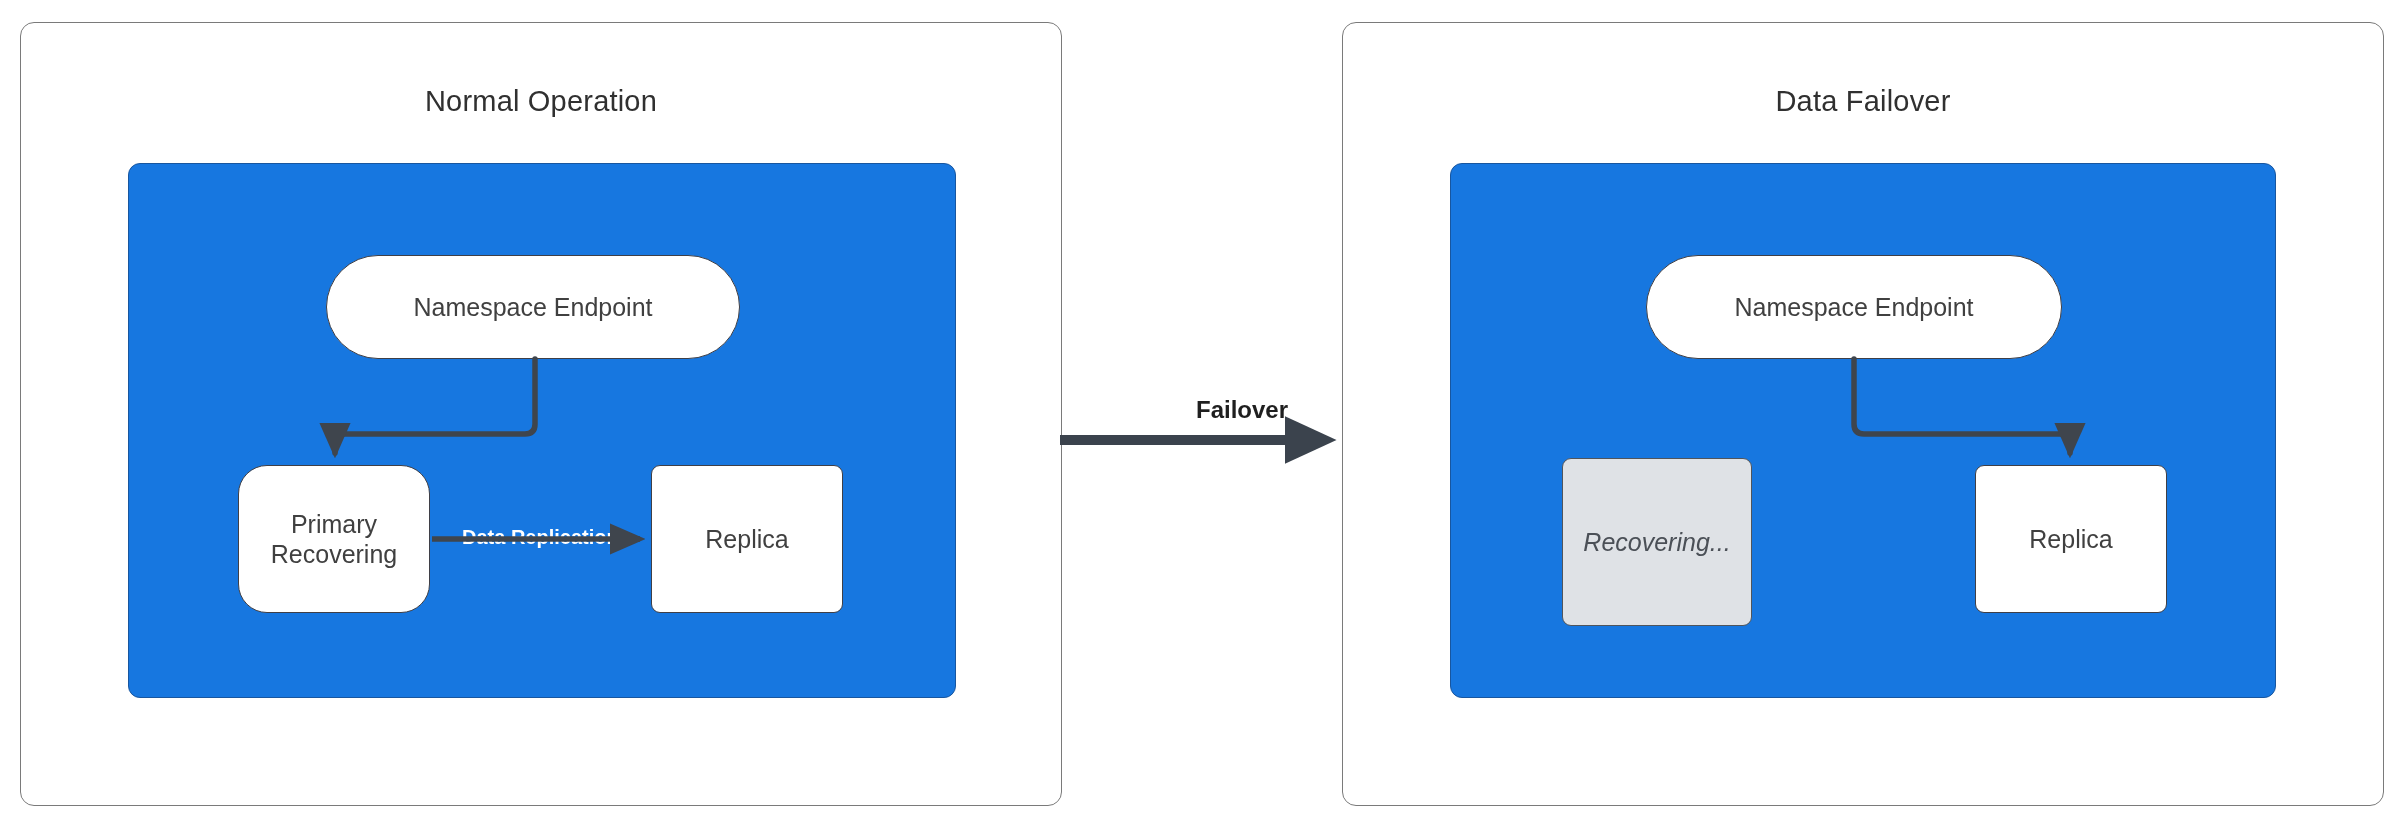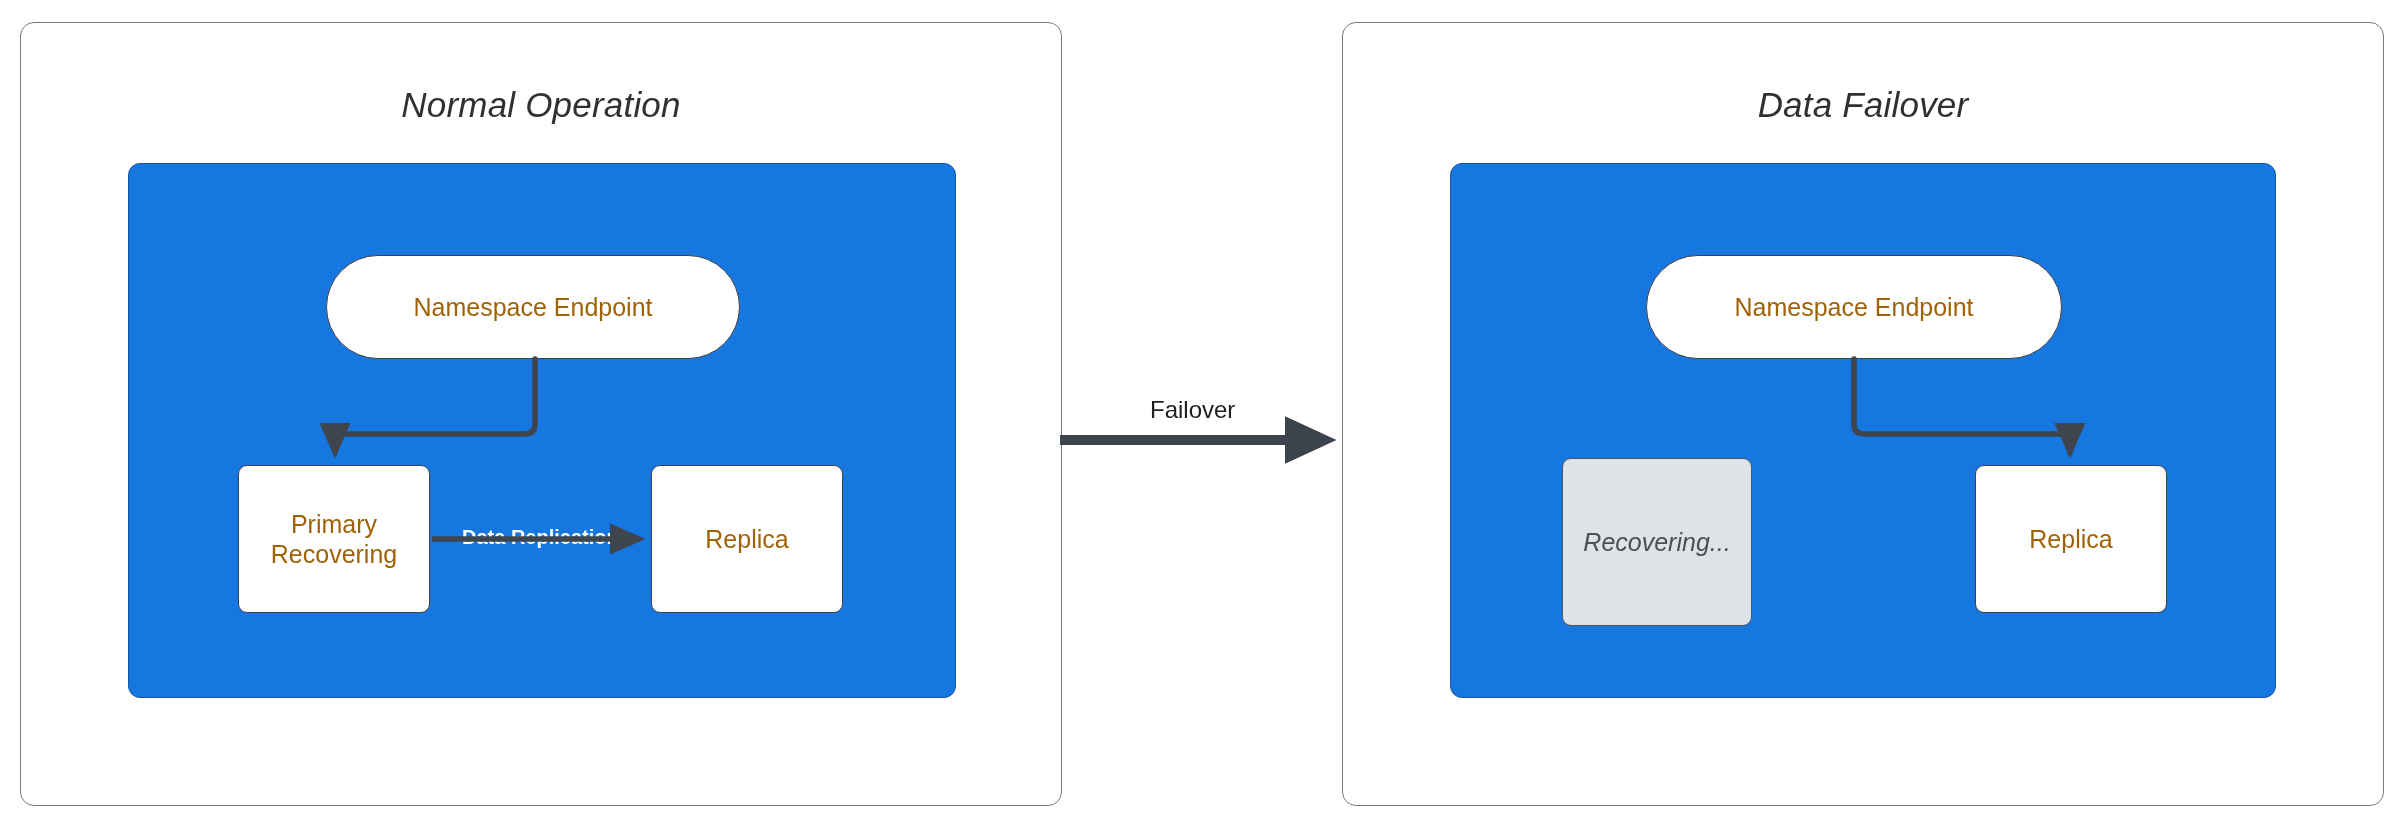--- a/index.html
+++ b/index.html
@@ -31,22 +31,21 @@
   }
   #panel-left  { left: 20px;   top: 22px; width: 1042px; height: 784px; }
   #panel-right { left: 1342px; top: 22px; width: 1042px; height: 784px; }
 
   .panel-title {
     position: absolute;
     top: 62px;
     left: 0;
     width: 100%;
     text-align: center;
-    font-style: italic;
-    font-size: 35px;
+    font-size: 29px;
     color: #303030;
     letter-spacing: 0.2px;
   }
 
   
   .cluster {
     position: absolute;
     background: #1777e0;
     border: 1.5px solid #18569f;
     border-radius: 12px;
@@ -56,38 +55,38 @@
   #cluster-right { left: 1450px; top: 163px; width: 826px; height: 535px; }
 
   
   .node {
     position: absolute;
     box-sizing: border-box;
     display: flex;
     align-items: center;
     justify-content: center;
     text-align: center;
-    color: #a16207;
+    color: #404040;
     font-size: 25px;
     line-height: 1.22;
     background: #ffffff;
     border: 1.8px solid #3f3f46;
   }
   .node.stadium { border-radius: 999px; }
   .node.rect    { border-radius: 9px; }
   .node.recovering {
     background: #dfe2e6;
     border-color: #50555c;
     color: #4b5057;
     font-style: italic;
   }
 
   
   #node-endpoint-left  { left: 326px; top: 255px; width: 414px; height: 104px; }
-  #node-primary        { left: 238px; top: 465px; width: 192px; height: 148px; }
+  #node-primary        { left: 238px; top: 465px; width: 192px; height: 148px; border-radius: 29px; }
   #node-replica-left   { left: 651px; top: 465px; width: 192px; height: 148px; }
 
   
   #node-endpoint-right { left: 1646px; top: 255px; width: 416px; height: 104px; }
   #node-recovering     { left: 1562px; top: 458px; width: 190px; height: 168px; }
   #node-replica-right  { left: 1975px; top: 465px; width: 192px; height: 148px; }
 
   
   #wires {
     position: absolute;
@@ -102,24 +101,24 @@
     position: absolute;
     font-size: 20px;
     font-weight: bold;
     color: #ffffff;
     white-space: nowrap;
   }
   #label-data-replication { left: 462px; top: 526px; }
 
   #label-failover {
     position: absolute;
-    left: 1150px;
+    left: 1196px;
     top: 396px;
     font-size: 24px;
-    font-weight: normal;
+    font-weight: bold;
     color: #1f1f1f;
     white-space: nowrap;
   }
 </style>
 </head>
 <body>
 
 <div class="canvas">
 
   <div class="panel" id="panel-left">

